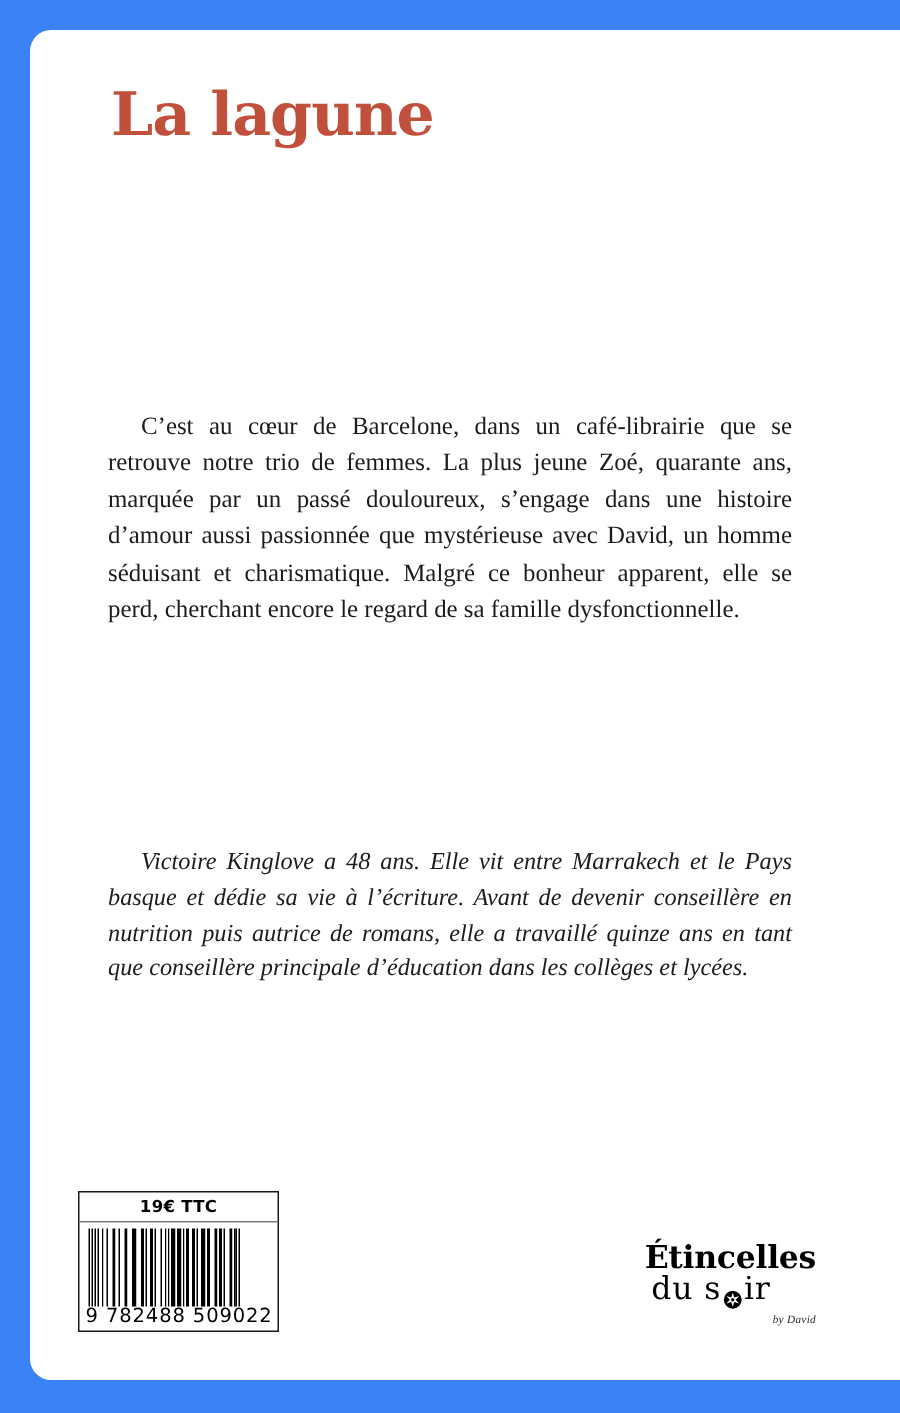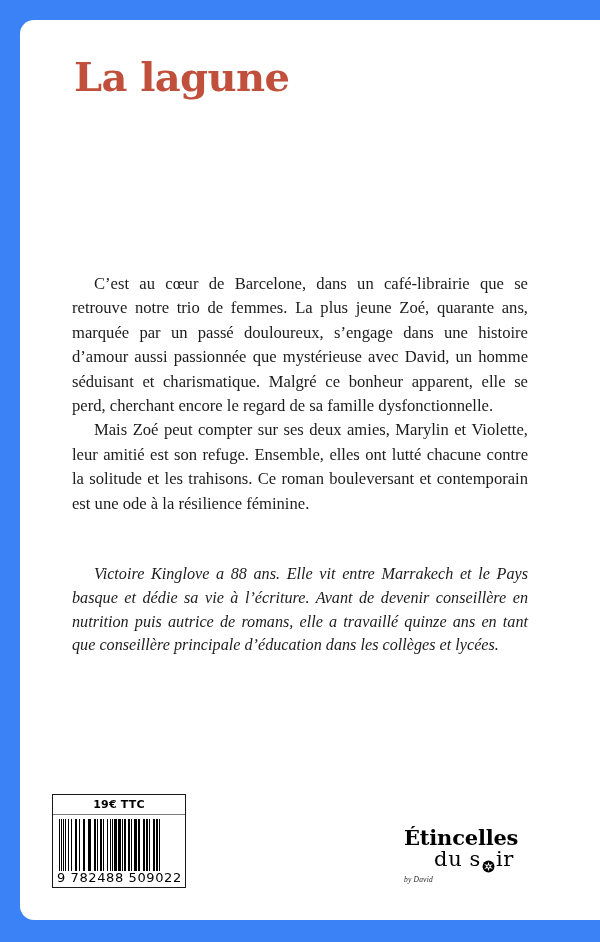--- a/index.html
+++ b/index.html
@@ -142,21 +142,21 @@
     margin-top: -1px;
     white-space: nowrap;
   }
 
   
   .logo {
     position: absolute;
     right: 36px;
     bottom: 36px;
     width: 140px;
-    text-align: left;
+    text-align: right;
     color: #000000;
   }
   .logo-l1 {
     font-family: "DejaVu Serif", "Liberation Serif", serif;
     font-weight: bold;
     font-size: 21px;
     line-height: 1.0;
     letter-spacing: -0.2px;
   }
   .logo-l2 {
@@ -193,25 +193,24 @@
 <div class="cover">
   <div class="page">
     <div class="inner">
 
       <div class="title-block">
         <div class="title-line">La lagune</div>
       </div>
 
       <div class="blurb">
         <p>C’est au cœur de Barcelone, dans un café-librairie que se retrouve notre trio de femmes. La plus jeune Zoé, quarante ans, marquée par un passé douloureux, s’engage dans une histoire d’amour aussi passionnée que mystérieuse avec David, un homme séduisant et charismatique. Malgré ce bonheur apparent, elle se perd, cherchant encore le regard de sa famille dysfonctionnelle.</p>
-        <p>Mais Zoé peut compter sur ses deux amies, Marylin et Violette, leur amitié est son refuge. Ensemble, elles ont lutté chacune contre la solitude et les trahisons. Ce roman bouleversant et contemporain est une ode à la résilience féminine.</p>
       </div>
 
       <div class="bio">
-        <p>Victoire Kinglove a 88 ans. Elle vit entre Marrakech et le Pays basque et dédie sa vie à l’écriture. Avant de devenir conseillère en nutrition puis autrice de romans, elle a travaillé quinze ans en tant que conseillère principale d’éducation dans les collèges et lycées.</p>
+        <p>Victoire Kinglove a 48 ans. Elle vit entre Marrakech et le Pays basque et dédie sa vie à l’écriture. Avant de devenir conseillère en nutrition puis autrice de romans, elle a travaillé quinze ans en tant que conseillère principale d’éducation dans les collèges et lycées.</p>
       </div>
 
       <div class="barcode-box">
         <div class="price-bar">19€ TTC</div>
         <div class="bars">
             <span style="width: 1px; background: rgb(0, 0, 0);"></span>
             <span style="width: 1px; background: rgb(255, 255, 255);"></span>
             <span style="width: 1px; background: rgb(0, 0, 0);"></span>
             <span style="width: 1px; background: rgb(255, 255, 255);"></span>
             <span style="width: 1px; background: rgb(0, 0, 0);"></span>

